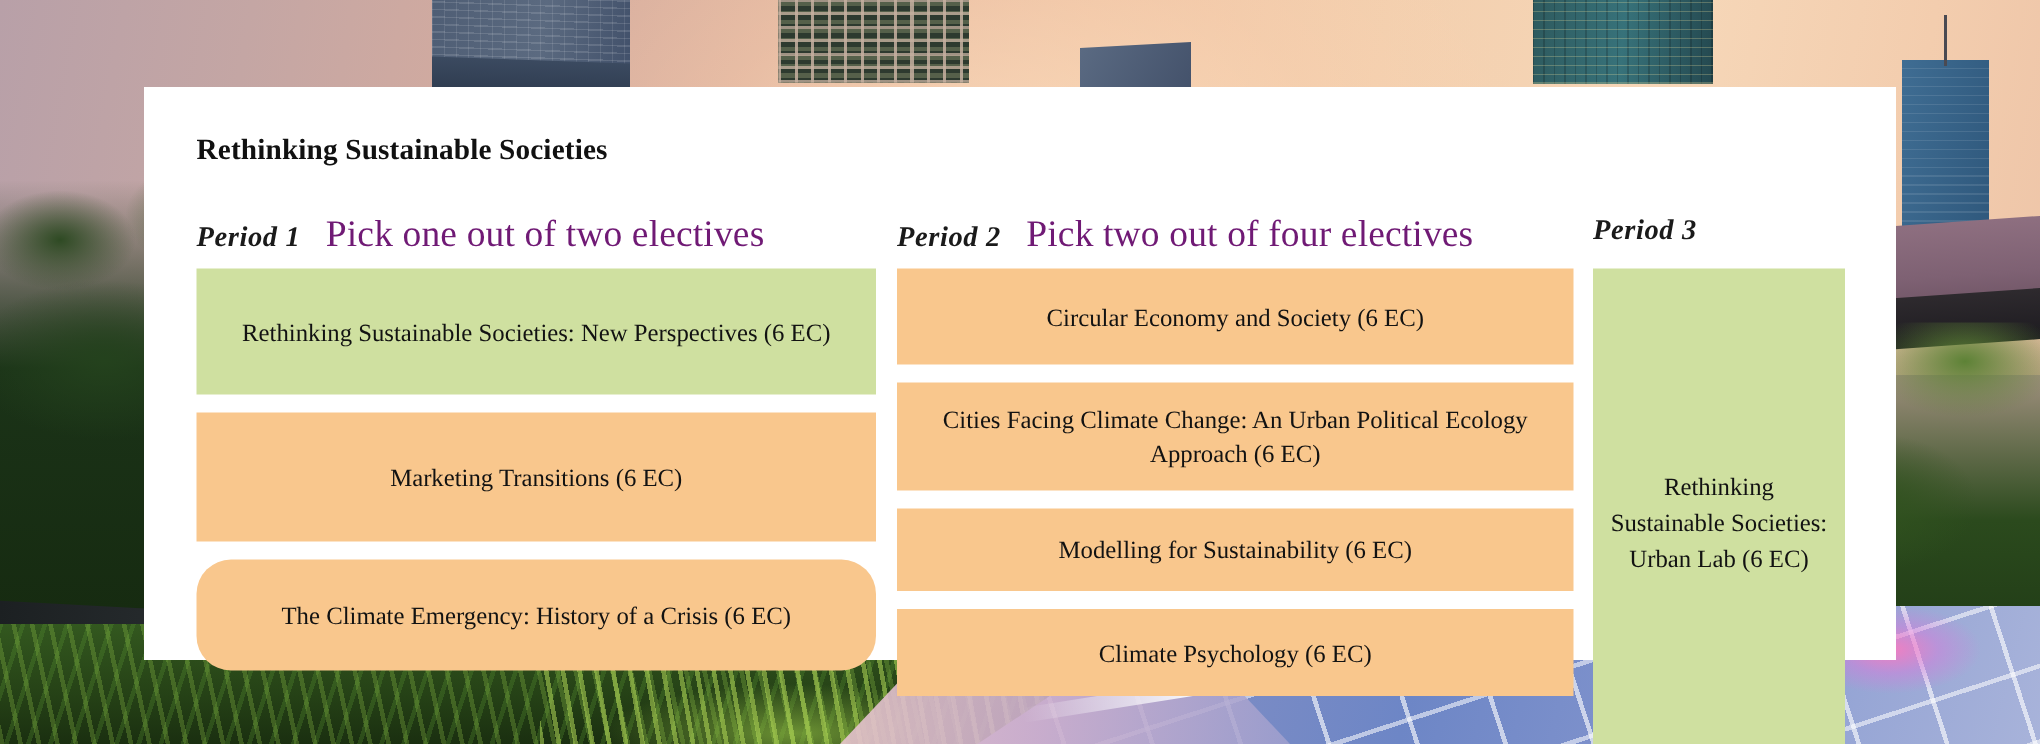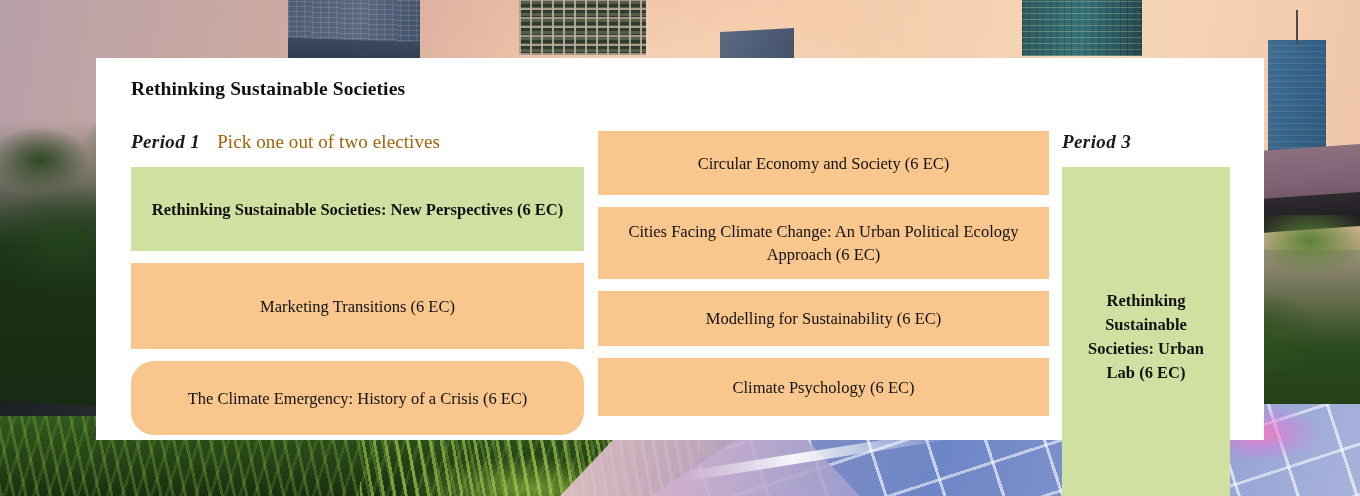--- a/index.html
+++ b/index.html
@@ -189,21 +189,21 @@
 
   
   .card {
     position: absolute;
     left: 96px;
     top: 58px;
     width: 1168px;
     height: 382px;
     background: #ffffff;
     box-sizing: border-box;
-    padding: 18px 34px 0 35px;
+    padding: 30px 34px 0 35px;
   }
 
   .card-title {
     font-size: 19.5px;
     font-weight: bold;
     color: #111111;
     letter-spacing: 0.1px;
     margin: 0 0 0 0;
     line-height: 26px;
   }
@@ -227,39 +227,39 @@
     white-space: nowrap;
   }
   .period-label {
     font-style: italic;
     font-weight: bold;
     font-size: 19px;
     color: #1a1a1a;
     letter-spacing: 0.4px;
   }
   .period-hint {
-    font-size: 19px;
-    color: #a16207;
+    font-size: 25px;
+    color: #701a75;
     margin-left: 17px;
     letter-spacing: 0.1px;
   }
 
   .course {
     box-sizing: border-box;
     display: flex;
     align-items: center;
     justify-content: center;
     text-align: center;
     font-size: 16.5px;
     color: #121212;
     line-height: 23px;
     padding: 4px 12px;
     margin-bottom: 12px;
   }
-  .green { background: #cfe0a0; font-weight: bold; }
+  .green { background: #cfe0a0; }
   .orange { background: #f9c78d; }
 
   
   .p1-b1 { height: 84px; }
   .p1-b2 { height: 86px; }
   .p1-b3 { height: 74px; margin-bottom: 0; border-radius: 23px; }
 
   
   .p2-b1 { height: 64px; }
   .p2-b2 { height: 72px; }
@@ -319,20 +319,24 @@
         <span class="period-hint">Pick one out of two electives</span>
       </div>
       <div class="course green p1-b1">Rethinking Sustainable Societies: New Perspectives (6 EC)</div>
       <div class="course orange p1-b2">Marketing Transitions (6 EC)</div>
       <div class="course orange p1-b3">The Climate Emergency: History of a Crisis (6 EC)</div>
     </div>
 
     <div class="col-gap1"></div>
 
     <div class="col-p2">
+      <div class="col-head">
+        <span class="period-label">Period  2</span>
+        <span class="period-hint">Pick two out of four electives</span>
+      </div>
       <div class="course orange p2-b1">Circular Economy and Society (6 EC)</div>
       <div class="course orange p2-b2">Cities Facing Climate Change: An Urban Political Ecology Approach (6 EC)</div>
       <div class="course orange p2-b3">Modelling for Sustainability (6 EC)</div>
       <div class="course orange p2-b4">Climate Psychology (6 EC)</div>
     </div>
 
     <div class="col-gap2"></div>
 
     <div class="col-p3">
       <div class="col-head">

